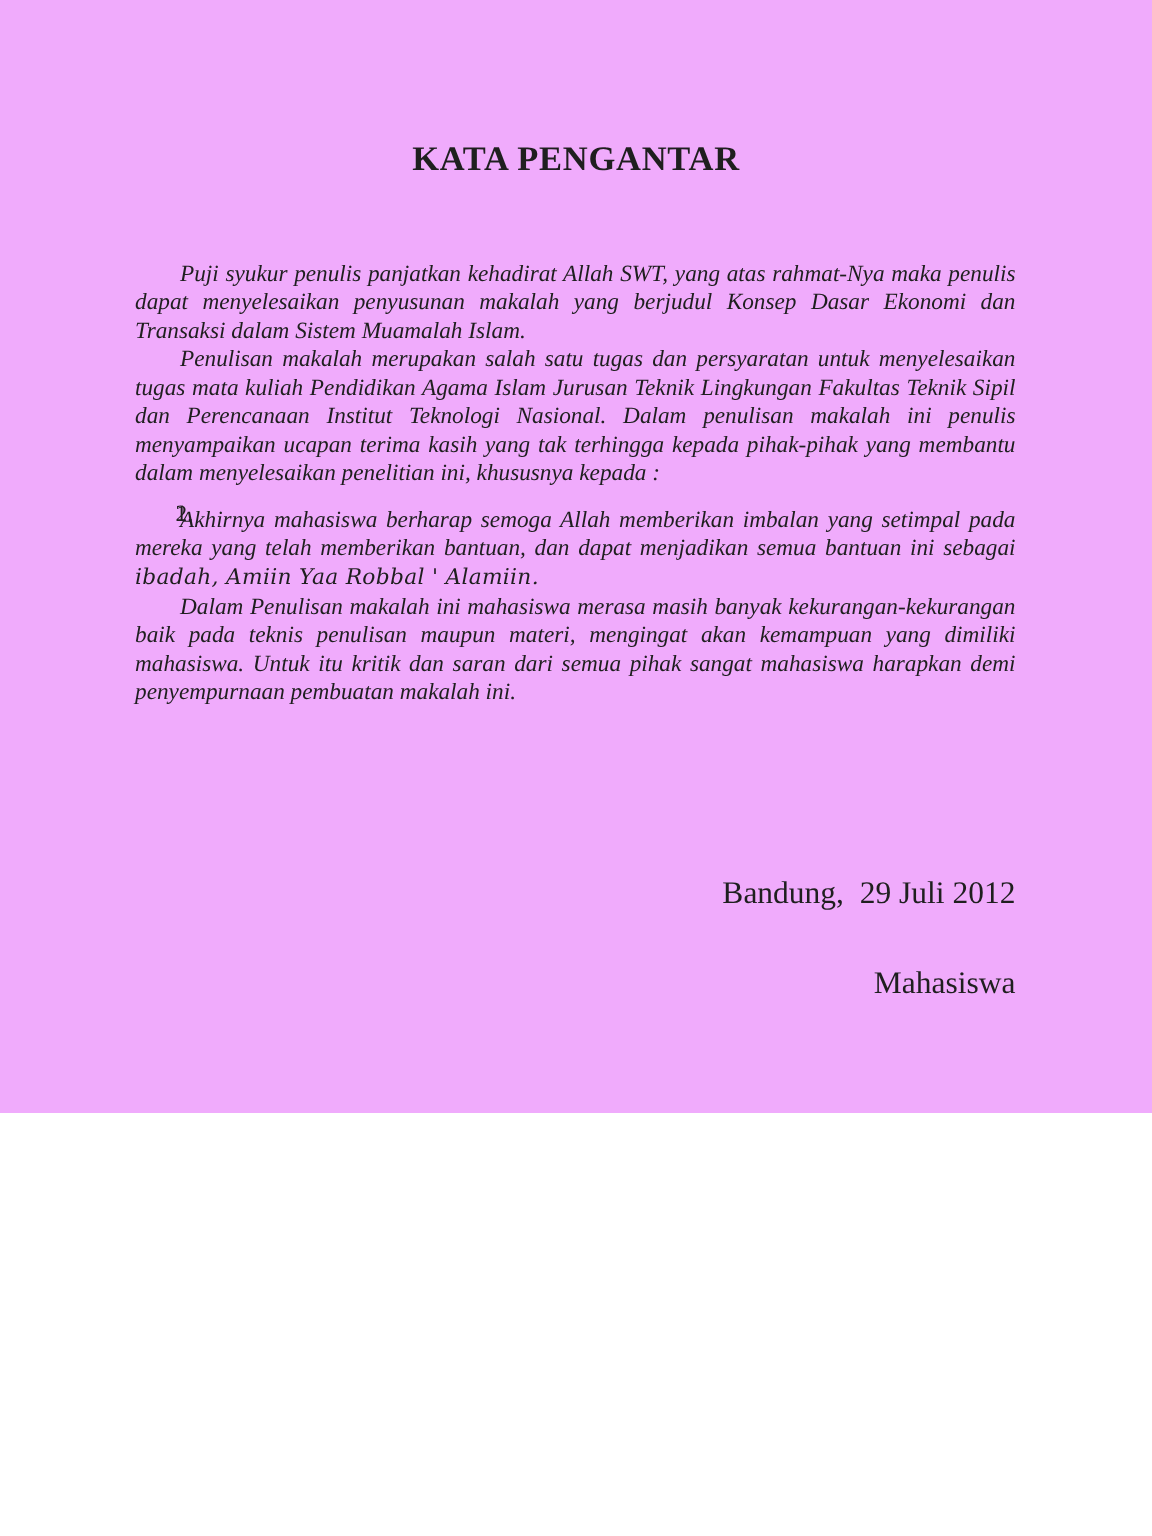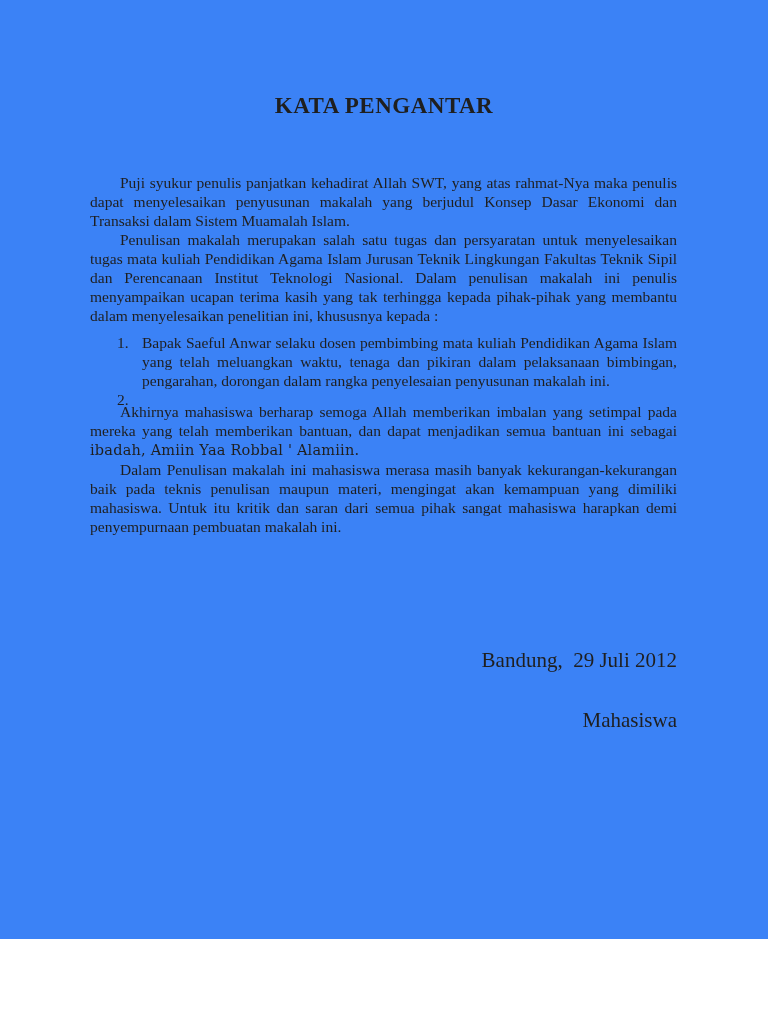--- a/index.html
+++ b/index.html
@@ -9,22 +9,22 @@
   }
   body {
     width: 768px;
     height: 1024px;
     font-family: "Liberation Serif", "DejaVu Serif", serif;
     color: #1f1f1f;
     overflow: hidden;
   }
   .page {
     width: 768px;
-    height: 939px;
-    background: #3b82f6;
+    height: 742px;
+    background: #f0abfc;
     box-sizing: border-box;
     padding-top: 93px;
   }
   .title {
     margin: 0 0 54px 0;
     font-size: 23px;
     line-height: 26px;
     font-weight: bold;
     text-align: center;
     letter-spacing: 0.5px;
@@ -32,20 +32,21 @@
   .content {
     margin-left: 90px;
     margin-right: 91px;
     font-size: 15.5px;
     line-height: 19px;
   }
   .para {
     margin: 0;
     text-align: justify;
     text-indent: 30px;
+    font-style: italic;
   }
   .list {
     margin: 8px 0 12px 0;
   }
   .list-item {
     position: relative;
     padding-left: 52px;
     text-align: justify;
   }
   .list-item .num {
@@ -81,21 +82,20 @@
 
   <div class="content">
 
     <p class="para">Puji syukur penulis panjatkan kehadirat Allah SWT, yang atas rahmat-Nya maka penulis dapat menyelesaikan penyusunan makalah yang berjudul Konsep Dasar Ekonomi dan Transaksi dalam Sistem Muamalah Islam.</p>
 
     <p class="para">Penulisan makalah merupakan salah satu tugas dan persyaratan untuk menyelesaikan tugas mata kuliah Pendidikan Agama Islam Jurusan Teknik Lingkungan Fakultas Teknik Sipil dan Perencanaan Institut Teknologi Nasional. Dalam penulisan makalah ini penulis menyampaikan ucapan terima kasih yang tak terhingga kepada pihak-pihak yang membantu dalam menyelesaikan penelitian ini, khususnya kepada :</p>
 
     <div class="list">
       <div class="list-item">
         <span class="num">1.</span>
-        <span class="li-text">Bapak Saeful Anwar selaku dosen pembimbing mata kuliah Pendidikan Agama Islam yang telah meluangkan waktu, tenaga dan pikiran dalam pelaksanaan bimbingan, pengarahan, dorongan dalam rangka penyelesaian penyusunan makalah ini.</span>
       </div>
       <div class="list-item">
         <span class="num">2.</span>
       </div>
     </div>
 
     <p class="para">
       <span>Akhirnya mahasiswa berharap semoga Allah memberikan imbalan yang setimpal pada mereka yang telah memberikan bantuan, dan dapat menjadikan semua bantuan ini sebagai</span>
       <span class="alt-font">ibadah, Amiin Yaa Robbal ' Alamiin.</span>
     </p>

